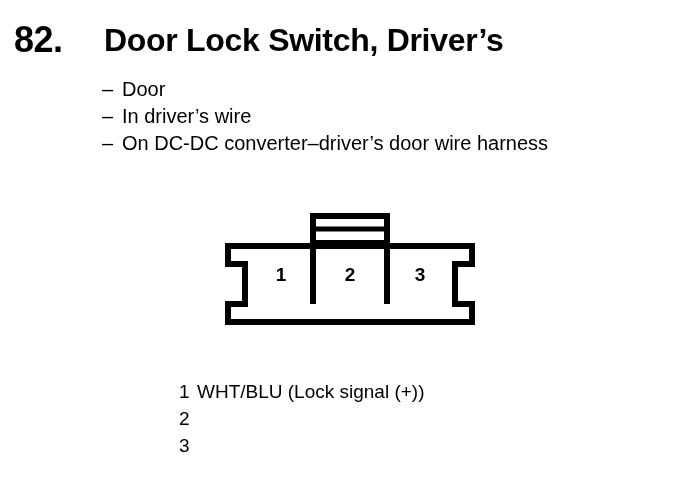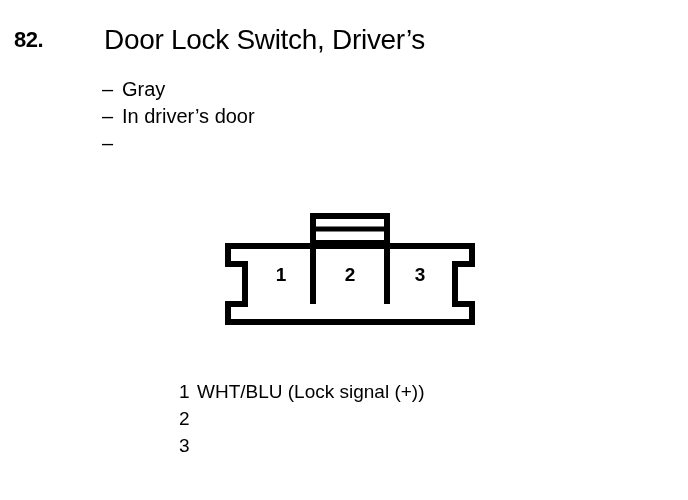--- a/index.html
+++ b/index.html
@@ -21,32 +21,32 @@
     position: absolute;
     left: 0;
     top: 20px;
     width: 688px;
     height: 44px;
   }
   .header-number {
     position: absolute;
     left: 14px;
     top: 0;
-    font-size: 22px;
+    font-size: 36px;
     font-weight: bold;
     line-height: 40px;
     letter-spacing: -0.5px;
     text-align: right;
   }
   .header-title {
     position: absolute;
     left: 104px;
     top: 0;
-    font-size: 28px;
-    font-weight: normal;
+    font-size: 32px;
+    font-weight: bold;
     line-height: 40px;
     letter-spacing: -0.3px;
     white-space: nowrap;
   }
 
   
   .notes {
     position: absolute;
     left: 102px;
     top: 76px;
@@ -115,28 +115,29 @@
 <body>
 
 <div class="header">
   <span class="header-number">82.</span>
   <span class="header-title">Door Lock Switch, Driver’s</span>
 </div>
 
 <div class="notes">
   <div class="note-row">
     <span class="note-dash">–</span>
-    <span class="note-text">Gray</span>
+    <span class="note-text">Door</span>
   </div>
   <div class="note-row">
     <span class="note-dash">–</span>
-    <span class="note-text">In driver’s door</span>
+    <span class="note-text">In driver’s wire</span>
   </div>
   <div class="note-row">
     <span class="note-dash">–</span>
+    <span class="note-text">On DC-DC converter–driver’s door wire harness</span>
   </div>
 </div>
 
 <div class="connector">
   <svg width="252" height="115" viewBox="0 0 252 115" xmlns="http://www.w3.org/2000/svg">
 
     <g>
       <rect x="89" y="4" width="74" height="27" fill="none" stroke="#000000" stroke-width="6"></rect>
       <line x1="89" y1="17" x2="163" y2="17" stroke="#000000" stroke-width="5"></line>
     </g>

